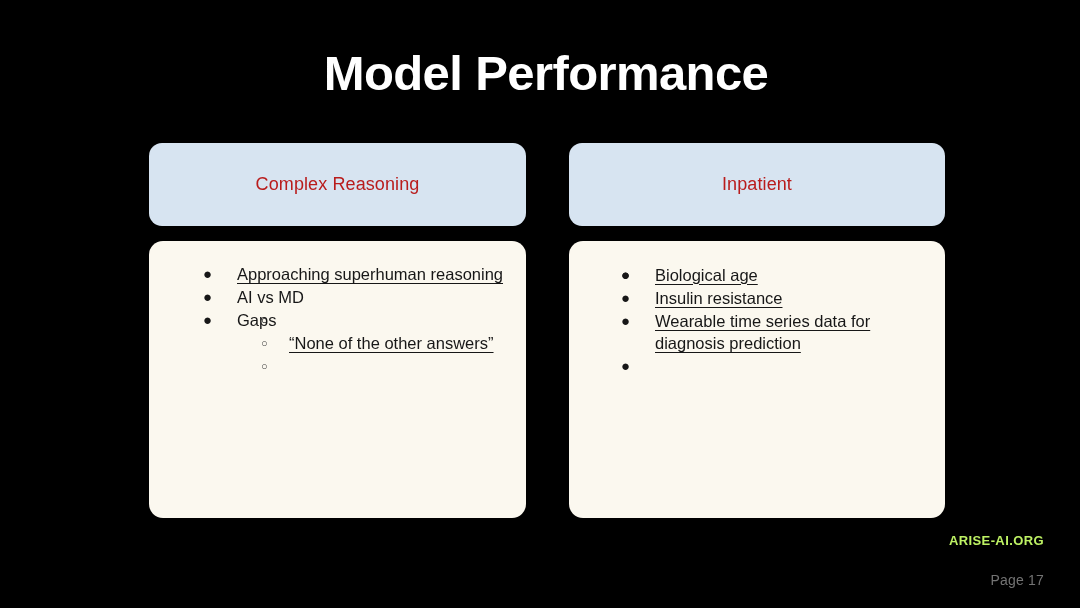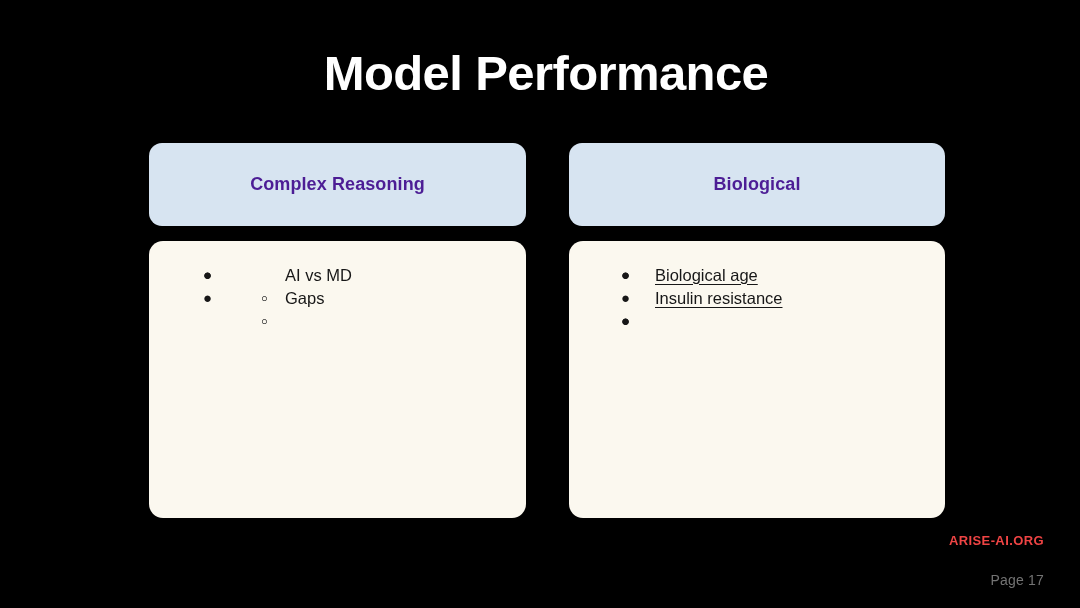--- a/index.html
+++ b/index.html
@@ -49,23 +49,23 @@
     width: 100%;
     height: 83px;
     background: #d7e4f1;
     border-radius: 13px;
     display: flex;
     align-items: center;
     justify-content: center;
     box-sizing: border-box;
   }
   .card-header-label {
-    color: #4c1d95;
+    color: #b91c1c;
     font-size: 18px;
-    font-weight: 700;
+    font-weight: 400;
     letter-spacing: 0.1px;
     text-align: center;
   }
 
   .card-body {
     position: absolute;
     top: 241px;
     left: 0;
     width: 100%;
     height: 277px;
@@ -119,33 +119,32 @@
     color: #3a3a3a;
   }
   .bullet-text.link {
     text-decoration: underline;
     text-decoration-thickness: 1px;
     text-underline-offset: 2.5px;
     text-decoration-color: #171717;
   }
   .bullet-text.plain {
     text-decoration: none;
-    margin-left: 48px;
   }
 
   
   .column.right .bullet-item.lvl1 { padding-left: 70px; }
   .column.right .bullet-item.lvl1 > .marker { left: 36px; }
 
   
   .footer-brand {
     position: absolute;
     right: 36px;
     top: 533px;
-    color: #ef4444;
+    color: #bef264;
     font-size: 13px;
     font-weight: 700;
     letter-spacing: 0.4px;
     white-space: nowrap;
   }
   .footer-page {
     position: absolute;
     right: 36px;
     top: 572px;
     color: #737373;
@@ -161,45 +160,45 @@
 <div class="slide">
 
   <div class="slide-title">Model Performance</div>
 
   <div class="column left">
     <div class="card-header">
       <span class="card-header-label">Complex Reasoning</span>
     </div>
     <div class="card-body">
       <ul class="bullet-list" id="list-0">
-          <li class="bullet-item lvl1"><span class="marker">●</span></li>
+          <li class="bullet-item lvl1"><span class="marker">●</span><span class="bullet-text link">Approaching superhuman reasoning</span></li>
           <li class="bullet-item lvl1"><span class="marker">●</span><span class="bullet-text plain">AI vs MD</span></li>
           <ul class="sub-list">
             <li class="bullet-item lvl2"><span class="marker">○</span></li>
             <li class="bullet-item lvl2"><span class="marker">○</span></li>
           </ul>
           <li class="bullet-item lvl1"><span class="marker">●</span><span class="bullet-text plain">Gaps</span></li>
           <ul class="sub-list">
-            <li class="bullet-item lvl2"><span class="marker">○</span></li>
+            <li class="bullet-item lvl2"><span class="marker">○</span><span class="bullet-text link">“None of the other answers”</span></li>
             <li class="bullet-item lvl2"><span class="marker">○</span></li>
           </ul>
         </ul>
     </div>
   </div>
 
   <div class="column right">
     <div class="card-header">
-      <span class="card-header-label">Biological</span>
+      <span class="card-header-label">Inpatient</span>
     </div>
     <div class="card-body">
       <ul class="bullet-list" id="list-1">
           <li class="bullet-item lvl1"><span class="marker">●</span></li>
           <li class="bullet-item lvl1"><span class="marker">●</span><span class="bullet-text link">Biological age</span></li>
           <li class="bullet-item lvl1"><span class="marker">●</span><span class="bullet-text link">Insulin resistance</span></li>
-          <li class="bullet-item lvl1"><span class="marker">●</span></li>
+          <li class="bullet-item lvl1"><span class="marker">●</span><span class="bullet-text link">Wearable time series data for diagnosis prediction</span></li>
           <li class="bullet-item lvl1"><span class="marker">●</span></li>
         </ul>
     </div>
   </div>
 
   <div class="footer-brand">ARISE-AI.ORG</div>
 
   <div class="footer-page">Page 17</div>
 
 </div>

